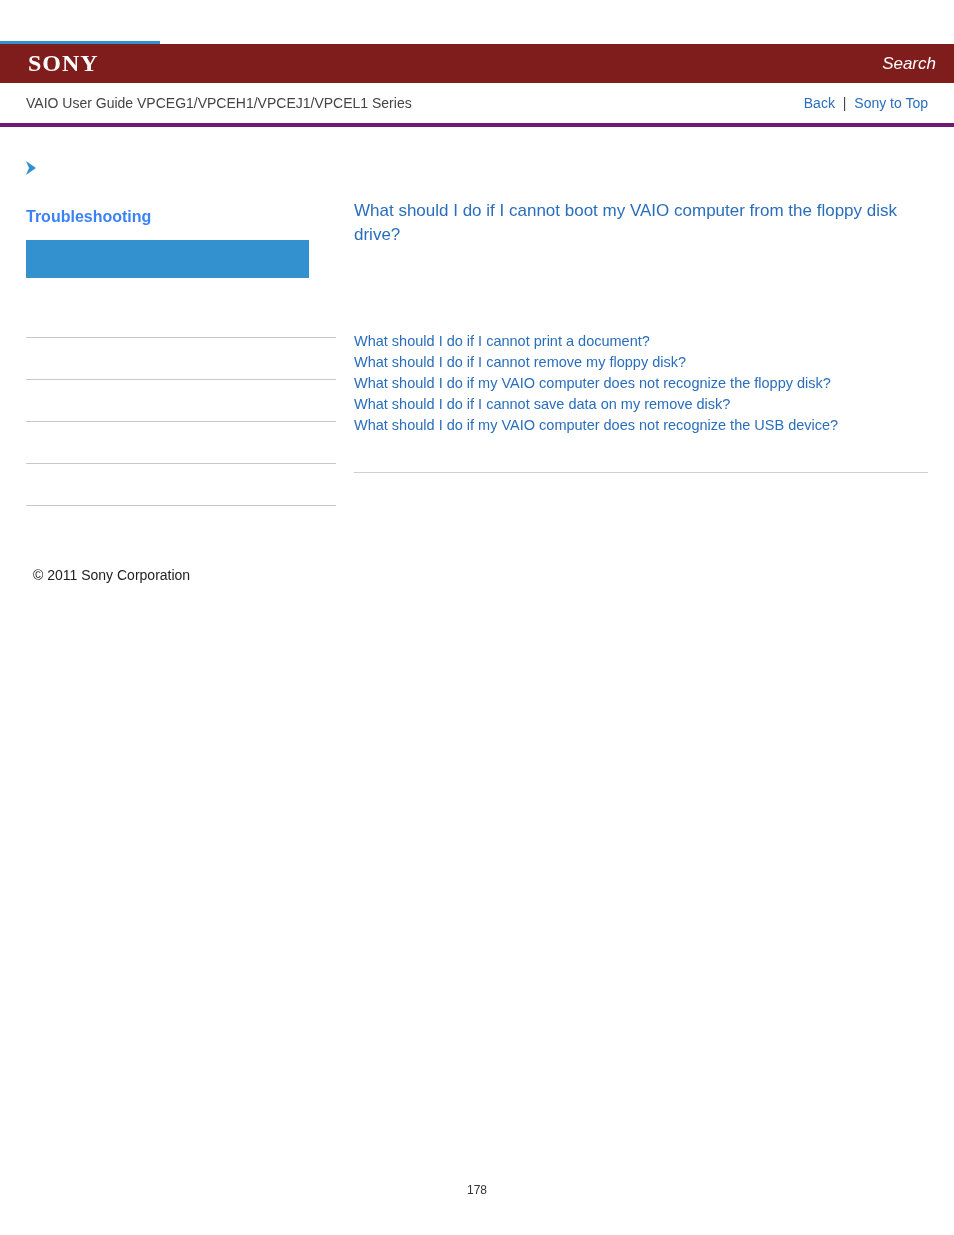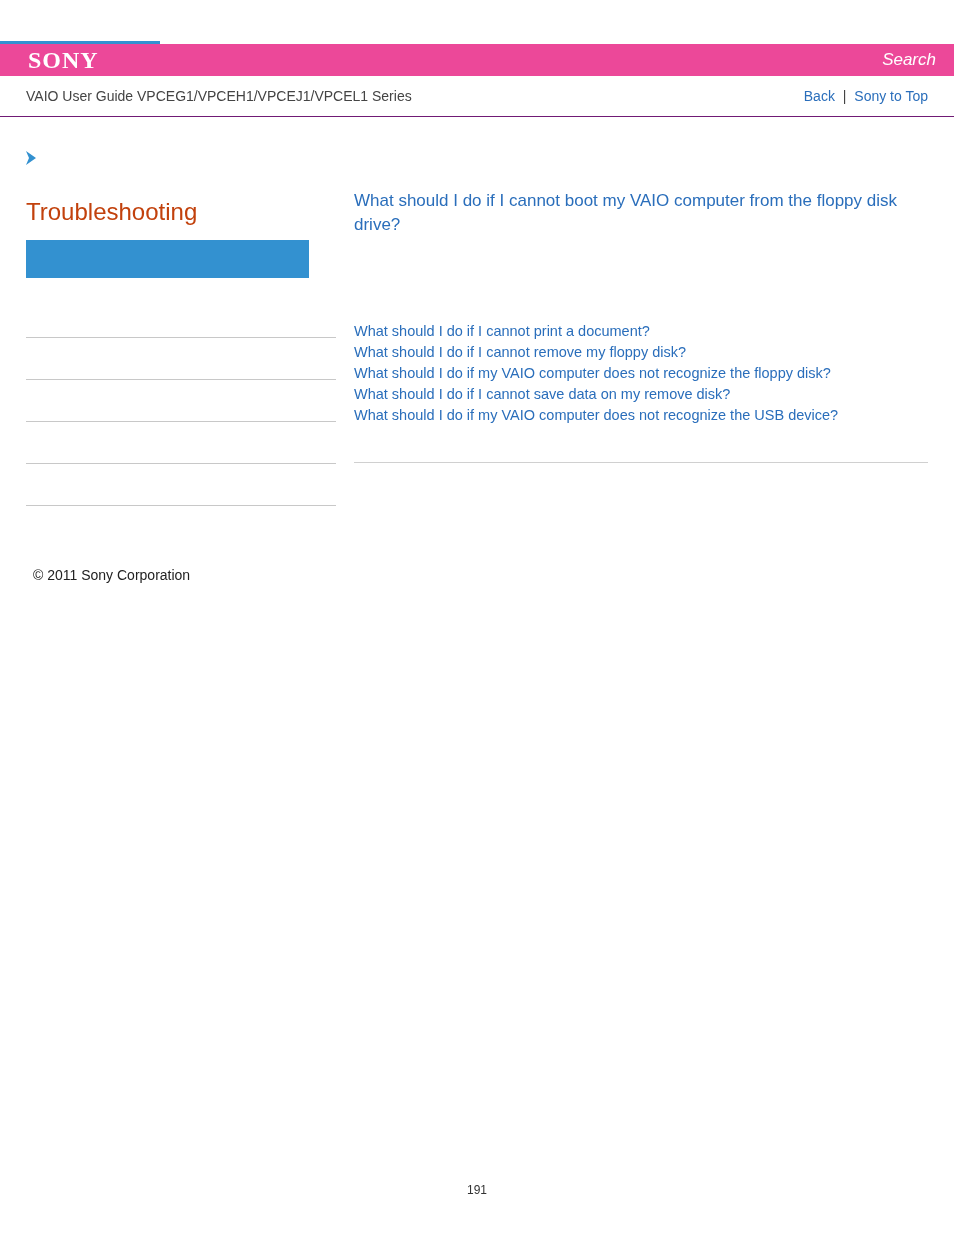--- a/index.html
+++ b/index.html
@@ -24,22 +24,22 @@
       content: "";
       position: absolute;
       bottom: 0;
       left: 0;
       width: 160px;
       height: 3px;
       background: #3391d0;
     }
     .header {
       width: 100%;
-      height: 32px;
-      background: #ec4899;
+      height: 39px;
+      background: #7f1d1d;
       display: flex;
       align-items: center;
       justify-content: space-between;
       padding: 0 18px 0 28px;
     }
     .sony-logo {
       color: #ffffff;
       font-family: Georgia, 'Times New Roman', serif;
       font-size: 24px;
       font-weight: bold;
@@ -50,21 +50,21 @@
       font-size: 17px;
       text-decoration: none;
       font-style: italic;
     }
     .breadcrumb-bar {
       width: 100%;
       padding: 12px 26px 12px 26px;
       display: flex;
       justify-content: space-between;
       align-items: center;
-      border-bottom: 1px solid #701a75;
+      border-bottom: 4px solid #701a75;
     }
     .breadcrumb-text {
       color: #444444;
       font-size: 14px;
     }
     .breadcrumb-links {
       font-size: 14px;
     }
     .breadcrumb-links a {
       color: #2a6ebb;
@@ -84,23 +84,23 @@
     }
     .arrow-icon {
       color: #3391d0;
       font-size: 18px;
       margin-bottom: 28px;
     }
     .arrow-icon svg {
       fill: #3391d0;
     }
     .sidebar-title {
-      font-size: 24px;
-      color: #c2410c;
-      font-weight: normal;
+      font-size: 16px;
+      color: #3b82f6;
+      font-weight: bold;
       margin-bottom: 14px;
     }
     .sidebar-active {
       background: #3391d0;
       height: 38px;
       width: 283px;
       margin-bottom: 18px;
     }
     .sidebar-item {
       height: 42px;
@@ -193,13 +193,13 @@
       <a href="#">What should I do if I cannot remove my floppy disk?</a>
       <a href="#">What should I do if my VAIO computer does not recognize the floppy disk?</a>
       <a href="#">What should I do if I cannot save data on my remove disk?</a>
       <a href="#">What should I do if my VAIO computer does not recognize the USB device?</a>
     </div>
     <hr class="divider">
   </div>
 </div>
 
 <div class="copyright">© 2011 Sony Corporation</div>
-<div class="page-number">191</div>
+<div class="page-number">178</div>
 
 </body></html>

